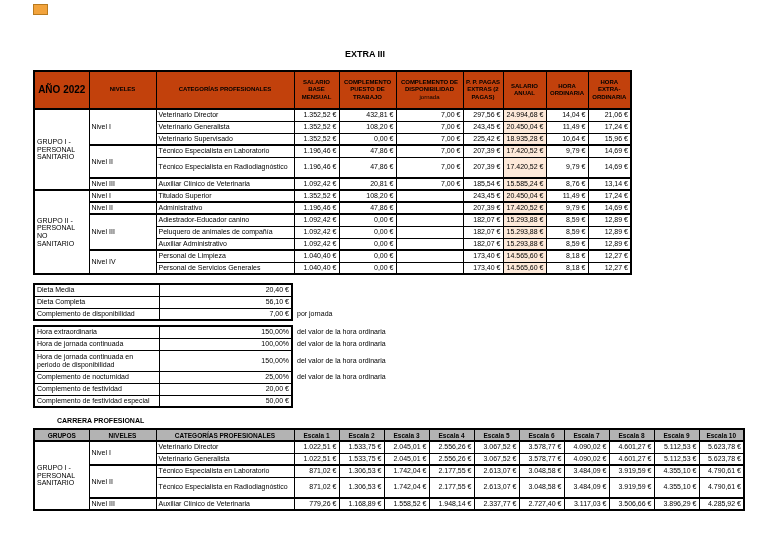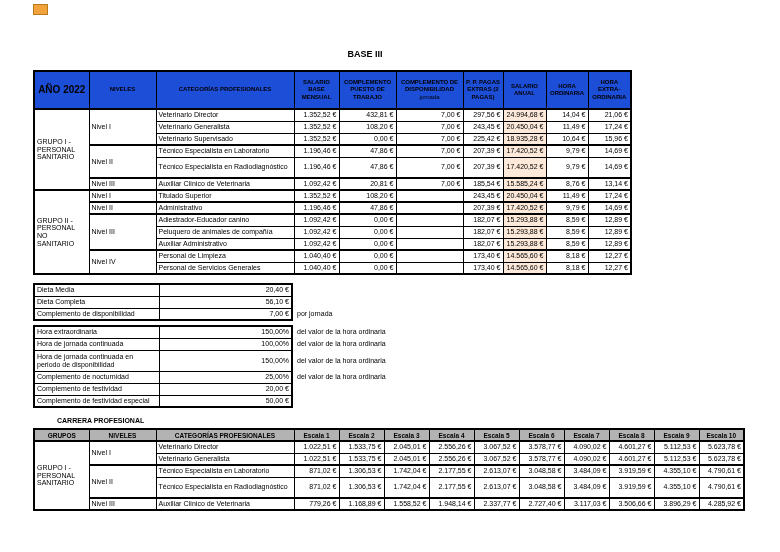--- a/index.html
+++ b/index.html
@@ -10,21 +10,21 @@
   .title{position:absolute;top:49px;left:0;width:730px;text-align:center;
     font-size:9px;font-weight:bold;}
   .corner-marker{position:absolute;left:33px;top:4px;width:15px;height:11px;
     background:#f2a33c;border:1px solid #b97a1e;box-sizing:border-box;}
 
   table{border-collapse:collapse;table-layout:fixed;position:absolute;}
   td,th{border:1px solid #000;overflow:hidden;box-sizing:border-box;}
 
   
   .main{left:33px;top:70px;width:597px;border:2px solid #000;}
-  .main thead th{background:#1d4ed8;font-size:6px;font-weight:bold;text-align:center;
+  .main thead th{background:#c2410c;font-size:6px;font-weight:bold;text-align:center;
     vertical-align:middle;border-bottom:2px solid #000;padding:1px;line-height:1.25;}
   .main th.year{font-size:10px;}
   .main th .sub{display:block;font-weight:normal;text-transform:none;font-size:6px;}
   .main td{font-size:7px;height:12px;vertical-align:middle;padding:0 2px;line-height:1.1;}
   tr.tall{height:21px;}
   tr.lvl-start td{border-top:2px solid #000;}
   td.num{text-align:right;white-space:nowrap;}
   td.anual{background:#fde9d9;}
   td.grupo,td.nivel,td.cat{text-align:left;}
 
@@ -44,21 +44,21 @@
   .carrera-label{position:absolute;left:57px;top:417px;font-size:7px;font-weight:bold;}
   .carrera{left:33px;top:428px;width:710px;border:2px solid #000;}
   .carrera th{background:#b3b3b3;font-size:6.5px;font-weight:bold;height:12px;
     text-align:center;vertical-align:middle;border-bottom:2px solid #000;padding:0 1px;}
   .carrera td{font-size:7px;height:12px;vertical-align:middle;padding:0 2px;line-height:1.1;}
 </style>
 </head>
 <body>
 
 <div class="corner-marker"></div>
-<div class="title">BASE III</div>
+<div class="title">EXTRA III</div>
 
 <table class="main">
   <colgroup>
     <col style="width:55px">
       <col style="width:67px">
       <col style="width:138px">
     <col style="width:45px">
       <col style="width:57px">
       <col style="width:67px">
     <col style="width:40px">

